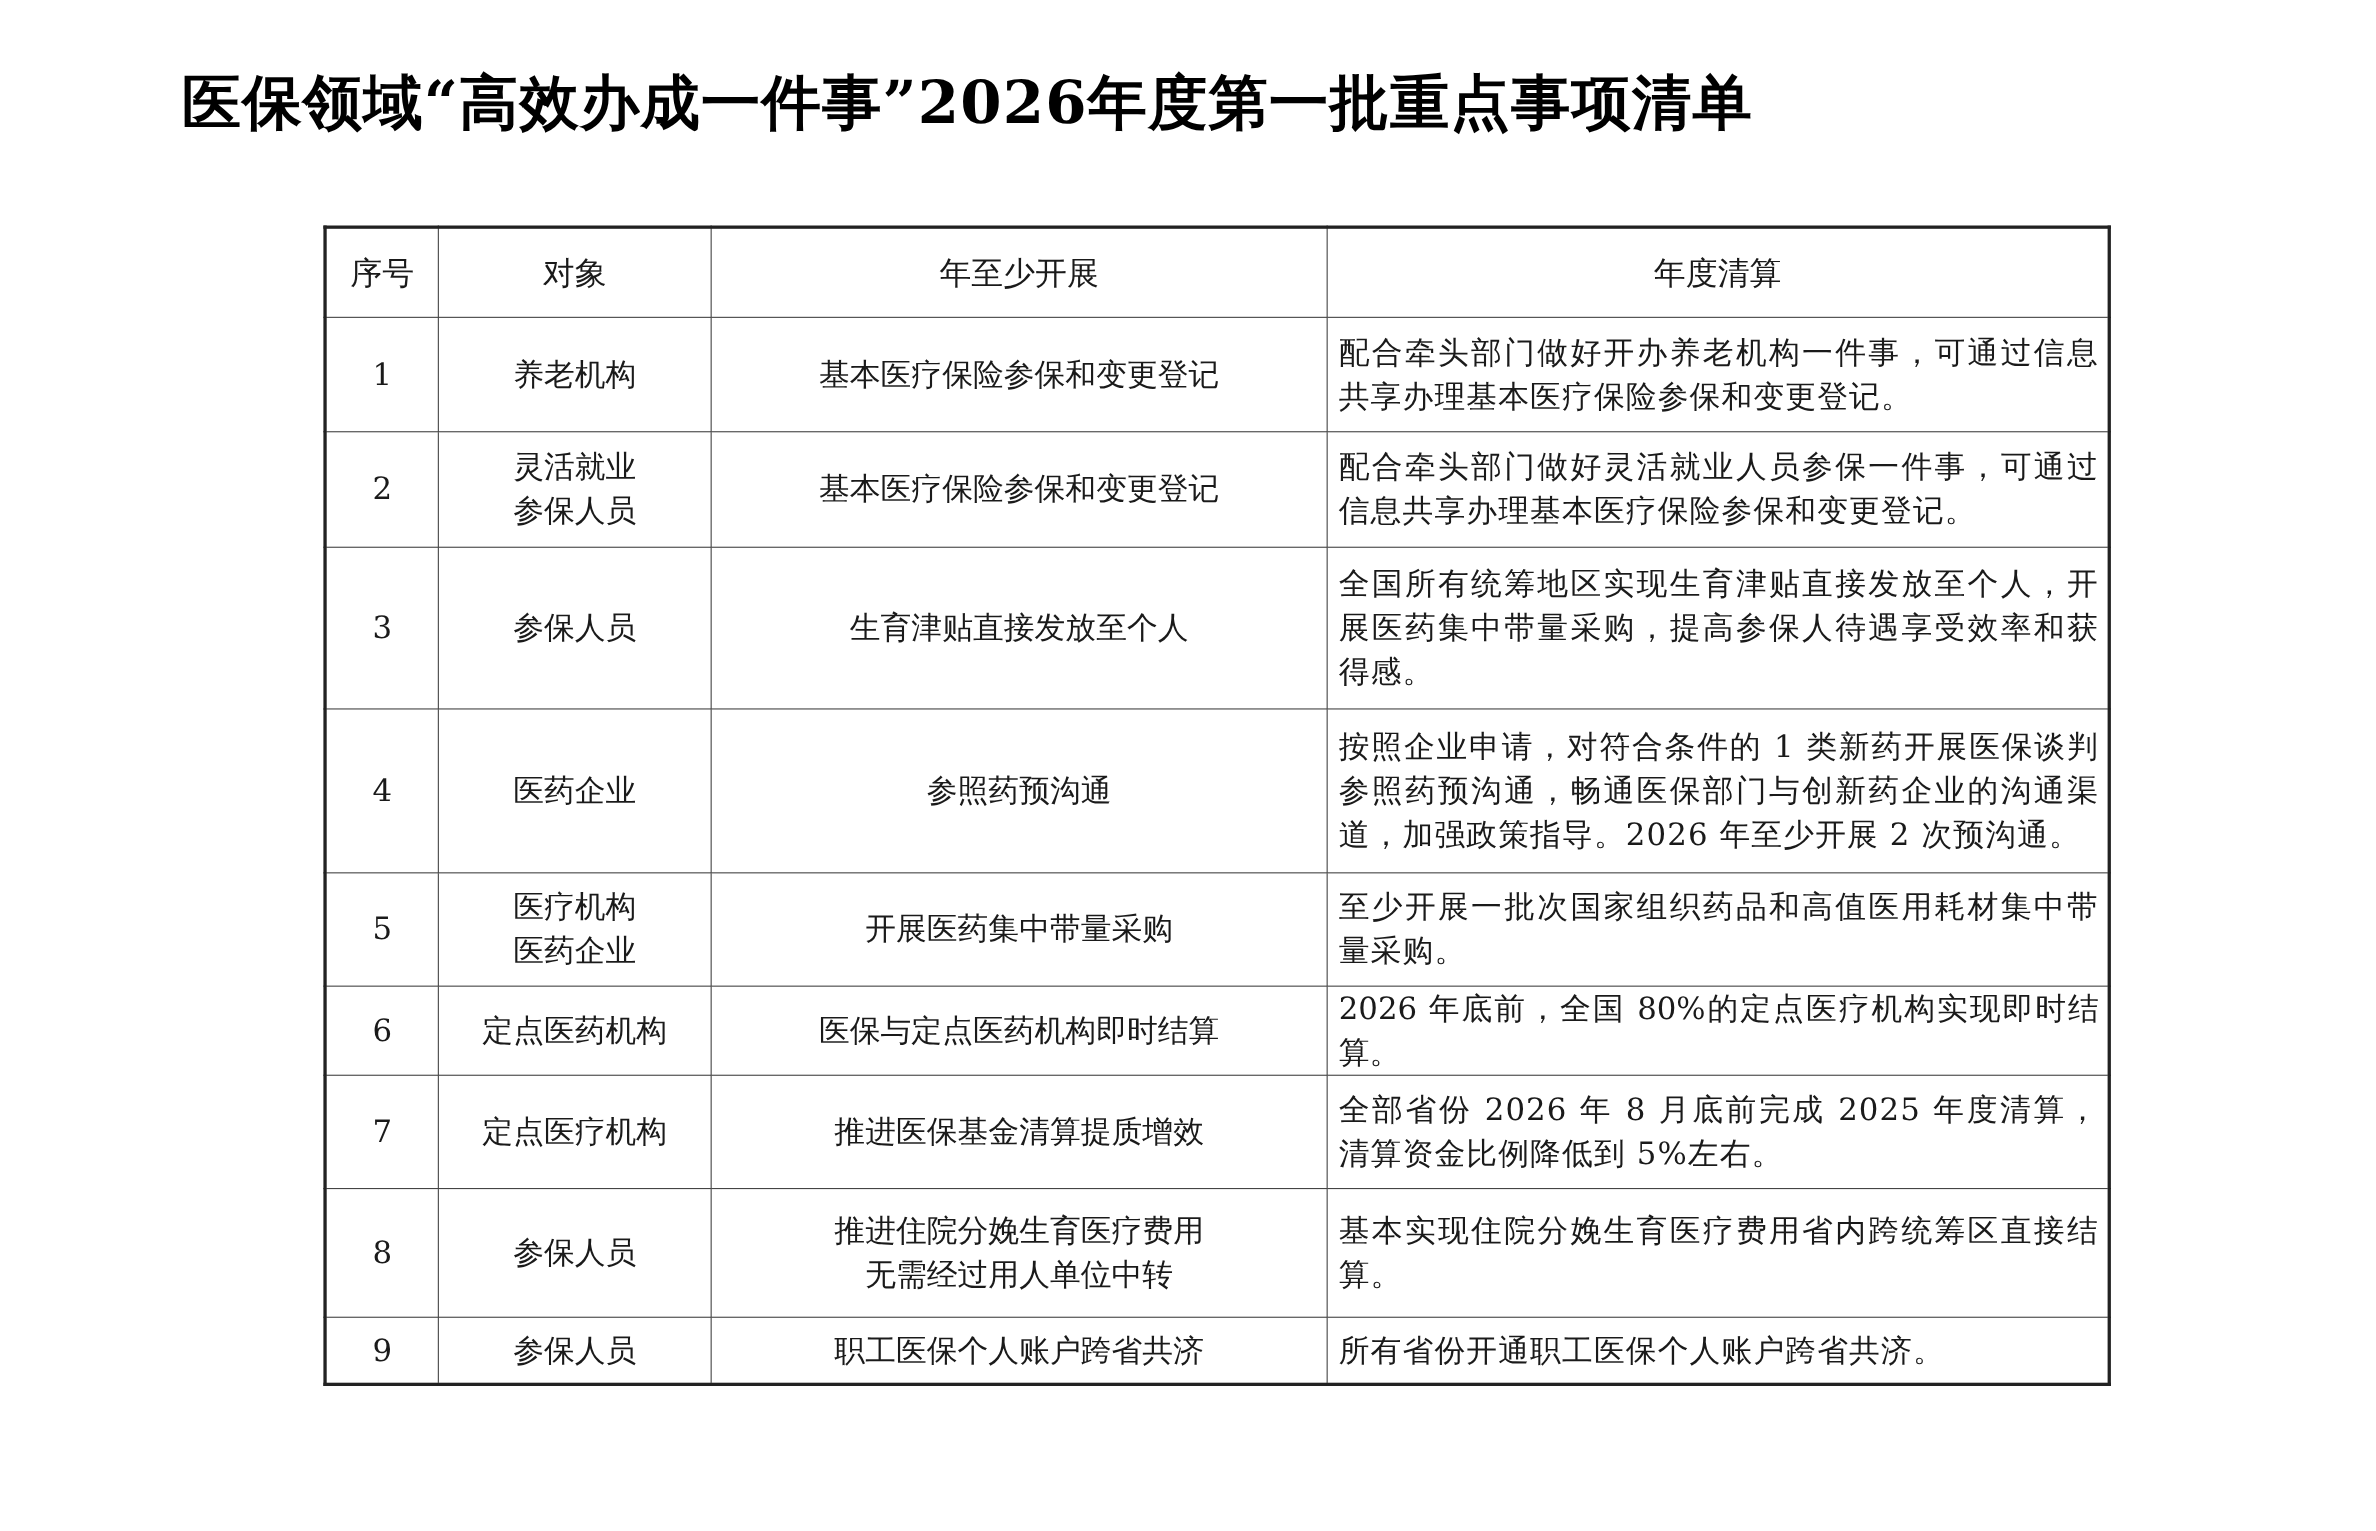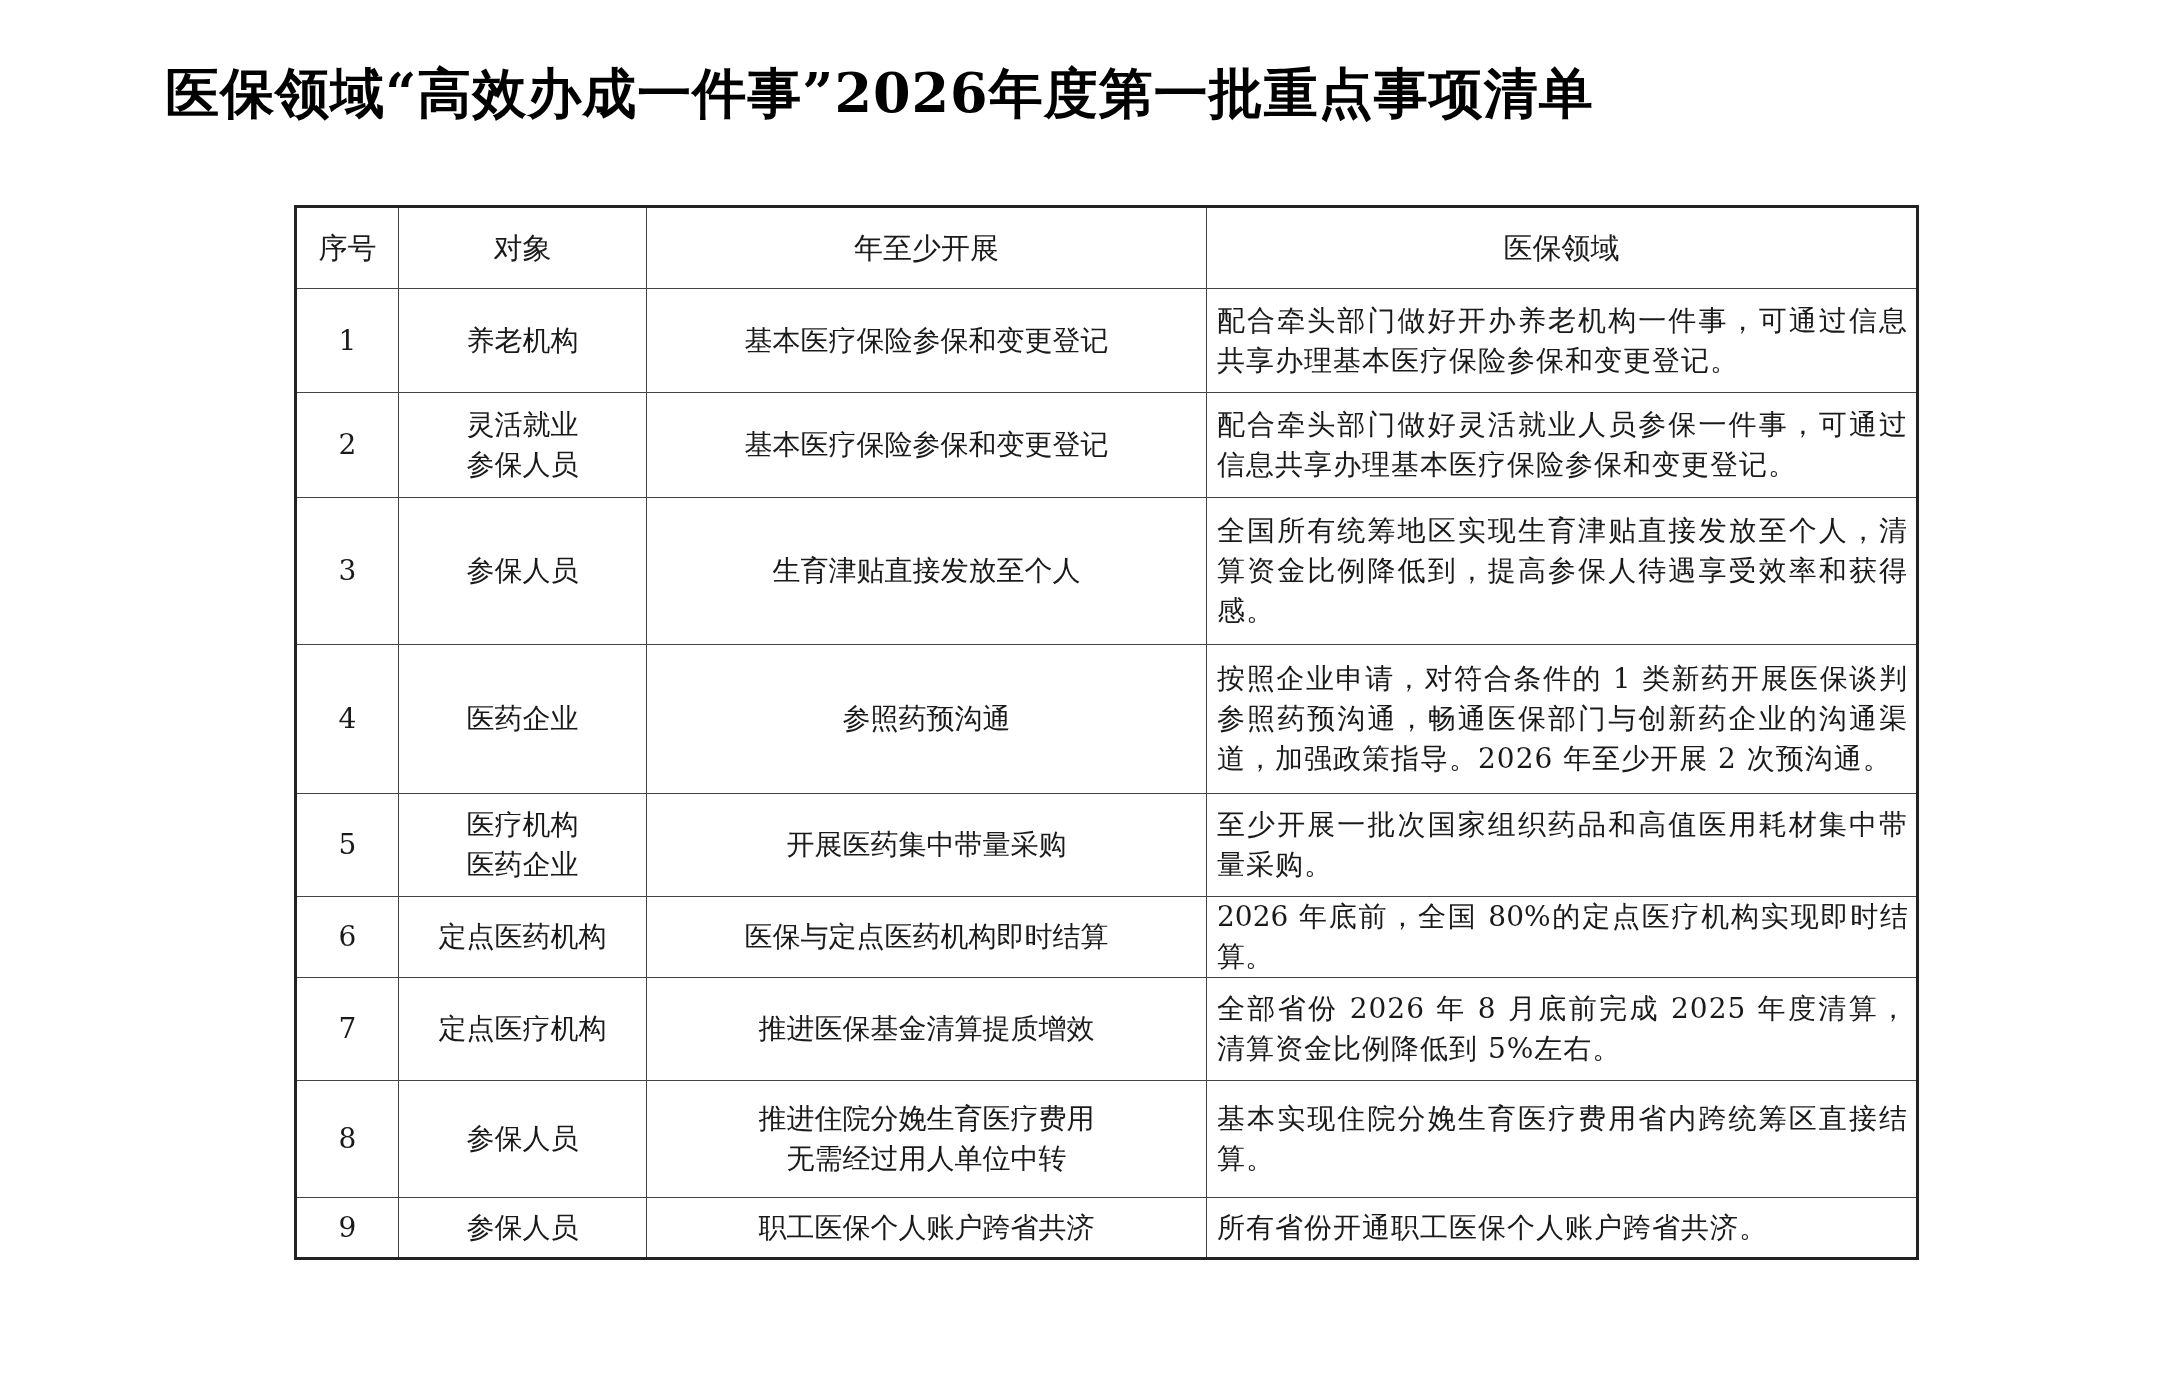--- a/index.html
+++ b/index.html
@@ -71,21 +71,21 @@
     <col style="width:103px">
     <col style="width:248px">
     <col style="width:560px">
     <col style="width:711px">
   </colgroup>
   <thead>
     <tr>
       <th>序号</th>
       <th>对象</th>
       <th>年至少开展</th>
-      <th>医保领域</th>
+      <th>年度清算</th>
     </tr>
   </thead>
   <tbody>
     <tr style="height:104px">
       <td class="c-center">1</td>
       <td class="c-center">
           <span class="cell-line">养老机构</span>
         </td>
       <td class="c-center">
           <span class="cell-line">基本医疗保险参保和变更登记</span>
@@ -104,21 +104,21 @@
       <td class="c-left">配合牵头部门做好灵活就业人员参保一件事，可通过信息共享办理基本医疗保险参保和变更登记。</td>
     </tr>
     <tr style="height:147px">
       <td class="c-center">3</td>
       <td class="c-center">
           <span class="cell-line">参保人员</span>
         </td>
       <td class="c-center">
           <span class="cell-line">生育津贴直接发放至个人</span>
         </td>
-      <td class="c-left">全国所有统筹地区实现生育津贴直接发放至个人，清算资金比例降低到，提高参保人待遇享受效率和获得感。</td>
+      <td class="c-left">全国所有统筹地区实现生育津贴直接发放至个人，开展医药集中带量采购，提高参保人待遇享受效率和获得感。</td>
     </tr>
     <tr style="height:149px">
       <td class="c-center">4</td>
       <td class="c-center">
           <span class="cell-line">医药企业</span>
         </td>
       <td class="c-center">
           <span class="cell-line">参照药预沟通</span>
         </td>
       <td class="c-left">按照企业申请，对符合条件的 1 类新药开展医保谈判参照药预沟通，畅通医保部门与创新药企业的沟通渠道，加强政策指导。2026 年至少开展 2 次预沟通。</td>

